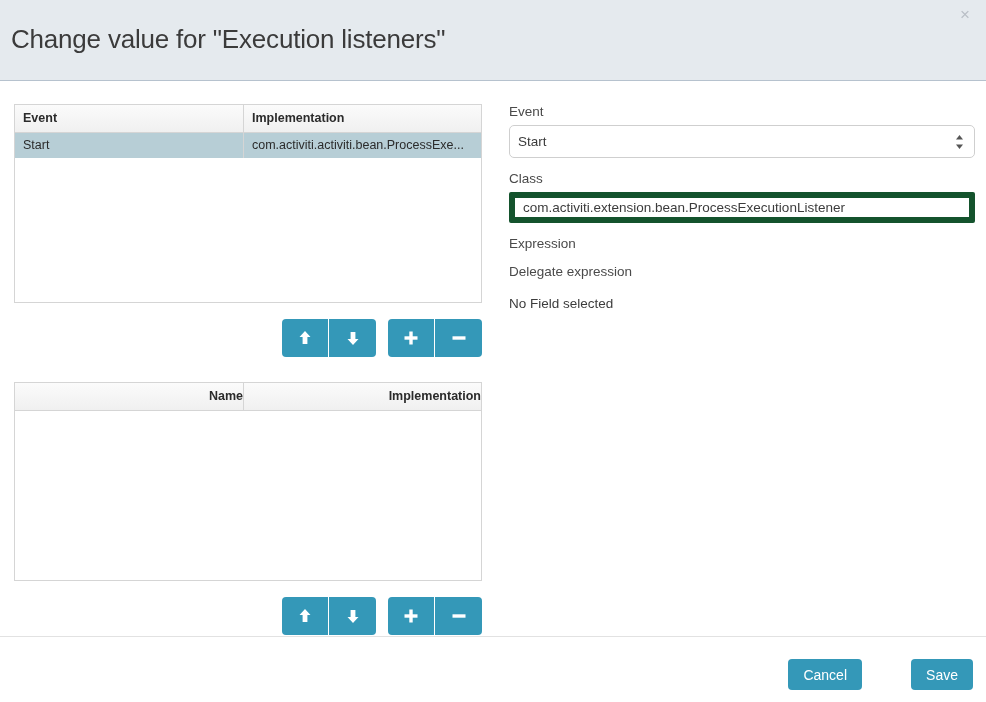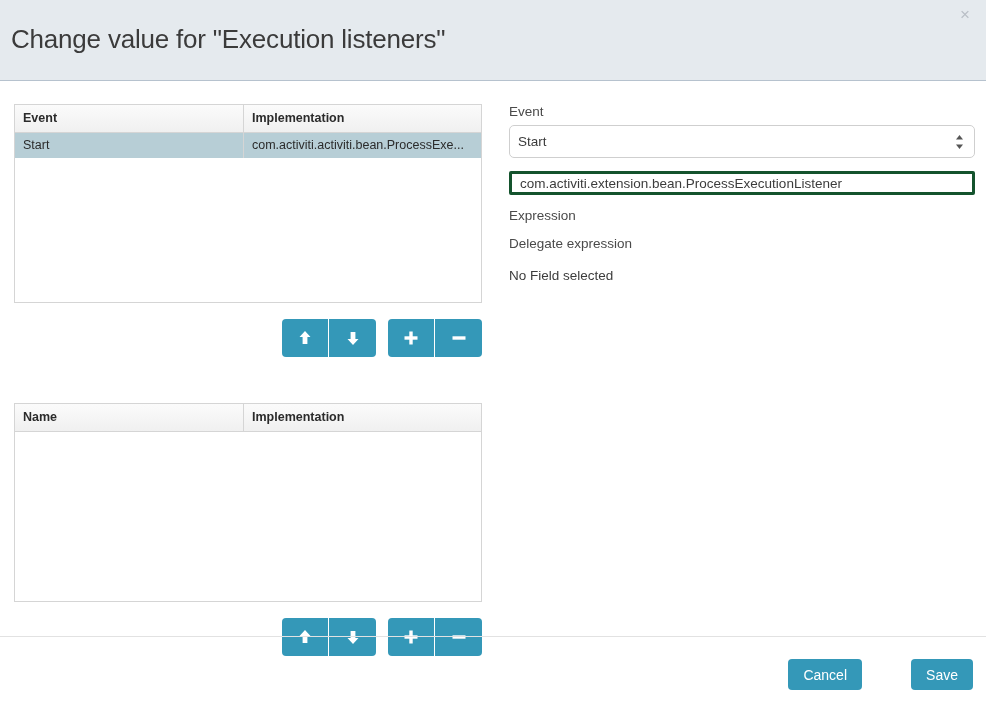--- a/index.html
+++ b/index.html
@@ -183,22 +183,22 @@
   .select-wrap { position: relative; width: 466px; }
   .select-arrows {
     position: absolute;
     right: 11px;
     top: 9px;
     width: 9px;
     height: 16px;
     pointer-events: none;
   }
   input.ctl {
-    height: 24px;
-    border: 3px solid #14532d;
+    height: 31px;
+    border: 6px solid #14532d;
     border-radius: 2px;
     padding: 0 8px;
   }
   input.ctl::placeholder { color: #a9a9a9; }
 
   .no-field {
     font-size: 13.5px;
     color: #3c3c3c;
     margin-top: 17px;
   }
@@ -283,21 +283,21 @@
         <button class="tbtn" title="Remove">
           <span>
             <svg width="16" height="16" viewBox="0 0 16 16" aria-hidden="true">
               <rect x="1.5" y="6.3" width="13" height="3.4" fill="#ffffff"></rect>
             </svg>
           </span>
         </button>
       </div>
     </div>
 
-    <div class="grid" style="margin-top:46px;">
+    <div class="grid" style="margin-top:25px;text-align:right;">
       <div class="grid-head">
         <div class="cell col-1">Name</div>
         <div class="cell col-2">Implementation</div>
       </div>
       <div class="grid-body"></div>
     </div>
 
     <div class="btn-toolbar">
       <div class="btn-group">
         <button class="tbtn" title="Move up">
@@ -349,20 +349,21 @@
         <span class="select-arrows">
           <svg width="9" height="16" viewBox="0 0 9 16" aria-hidden="true">
             <path d="M4.5 1 L8 5.6 L1 5.6 Z" fill="#555555"></path>
             <path d="M4.5 15 L8 10.4 L1 10.4 Z" fill="#555555"></path>
           </svg>
         </span>
       </div>
     </div>
 
     <div class="field">
+      <label class="field-label">Class</label>
       <input class="ctl" type="text" value="com.activiti.extension.bean.ProcessExecutionListener" style="">
     </div>
 
     <div class="field">
       <label class="field-label">Expression</label>
     </div>
 
     <div class="field">
       <label class="field-label">Delegate expression</label>
     </div>

